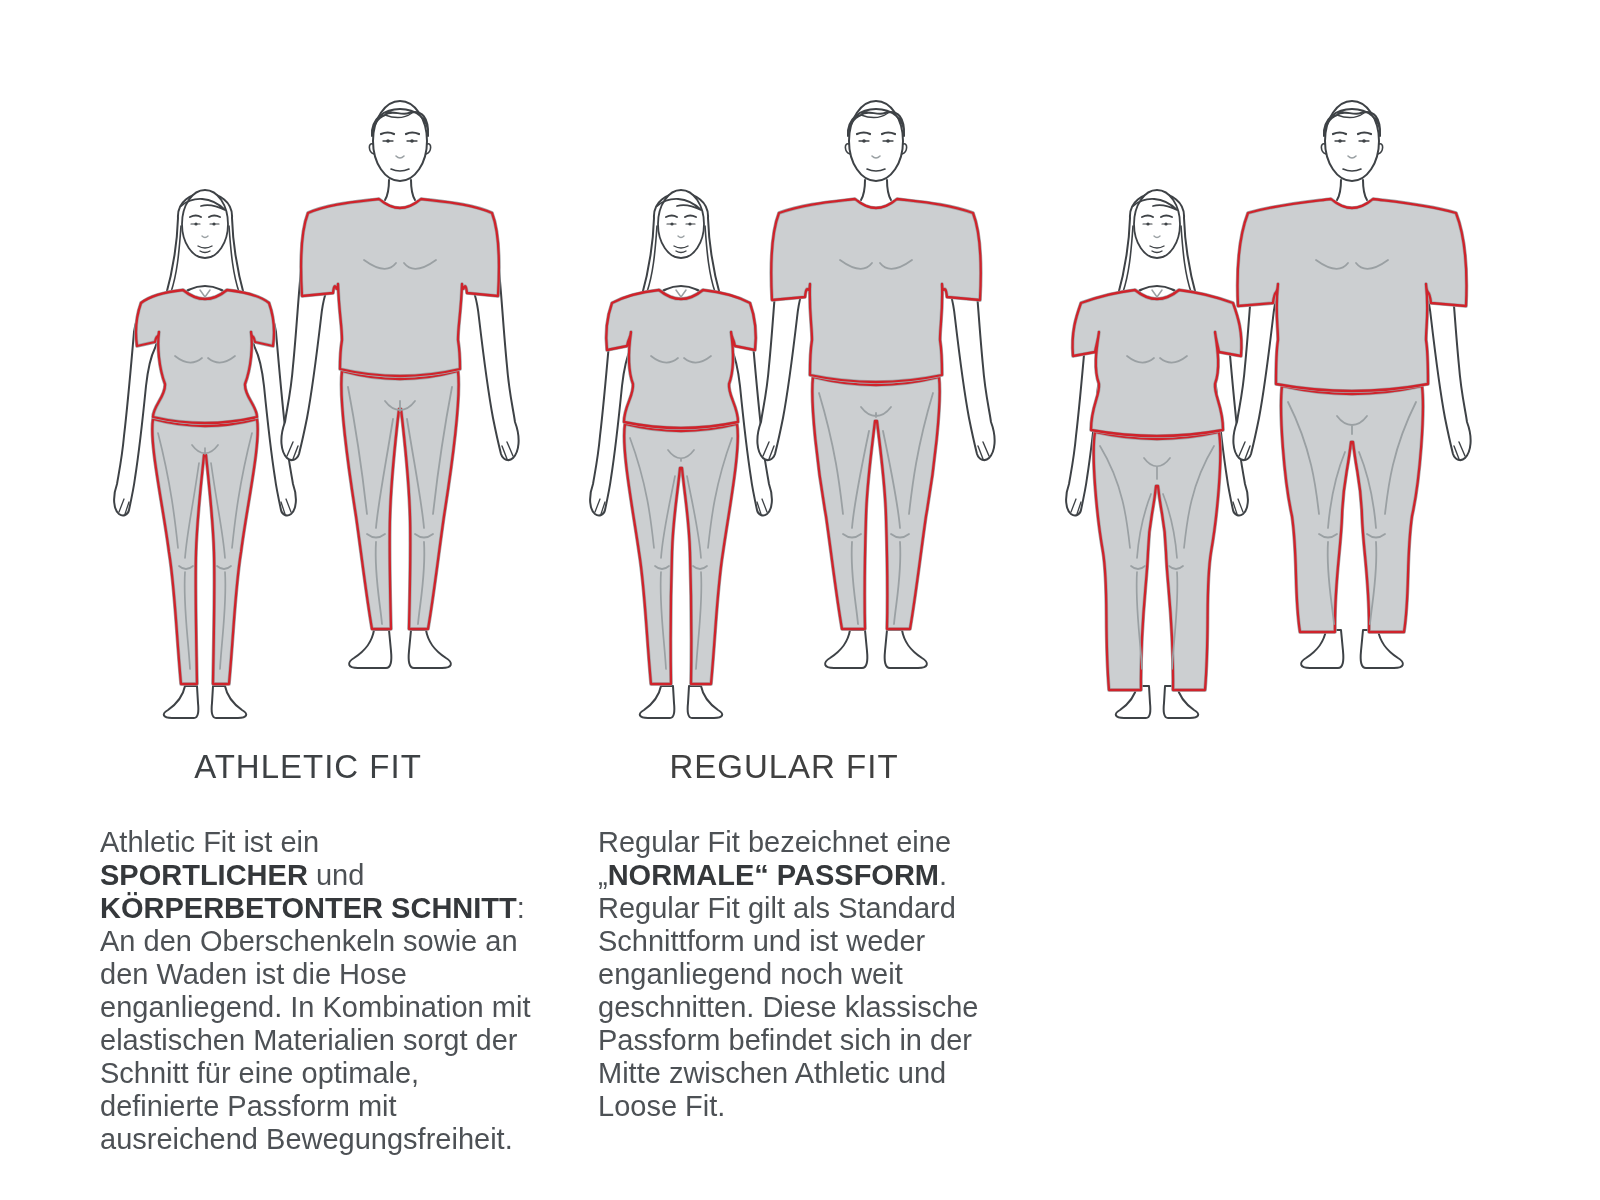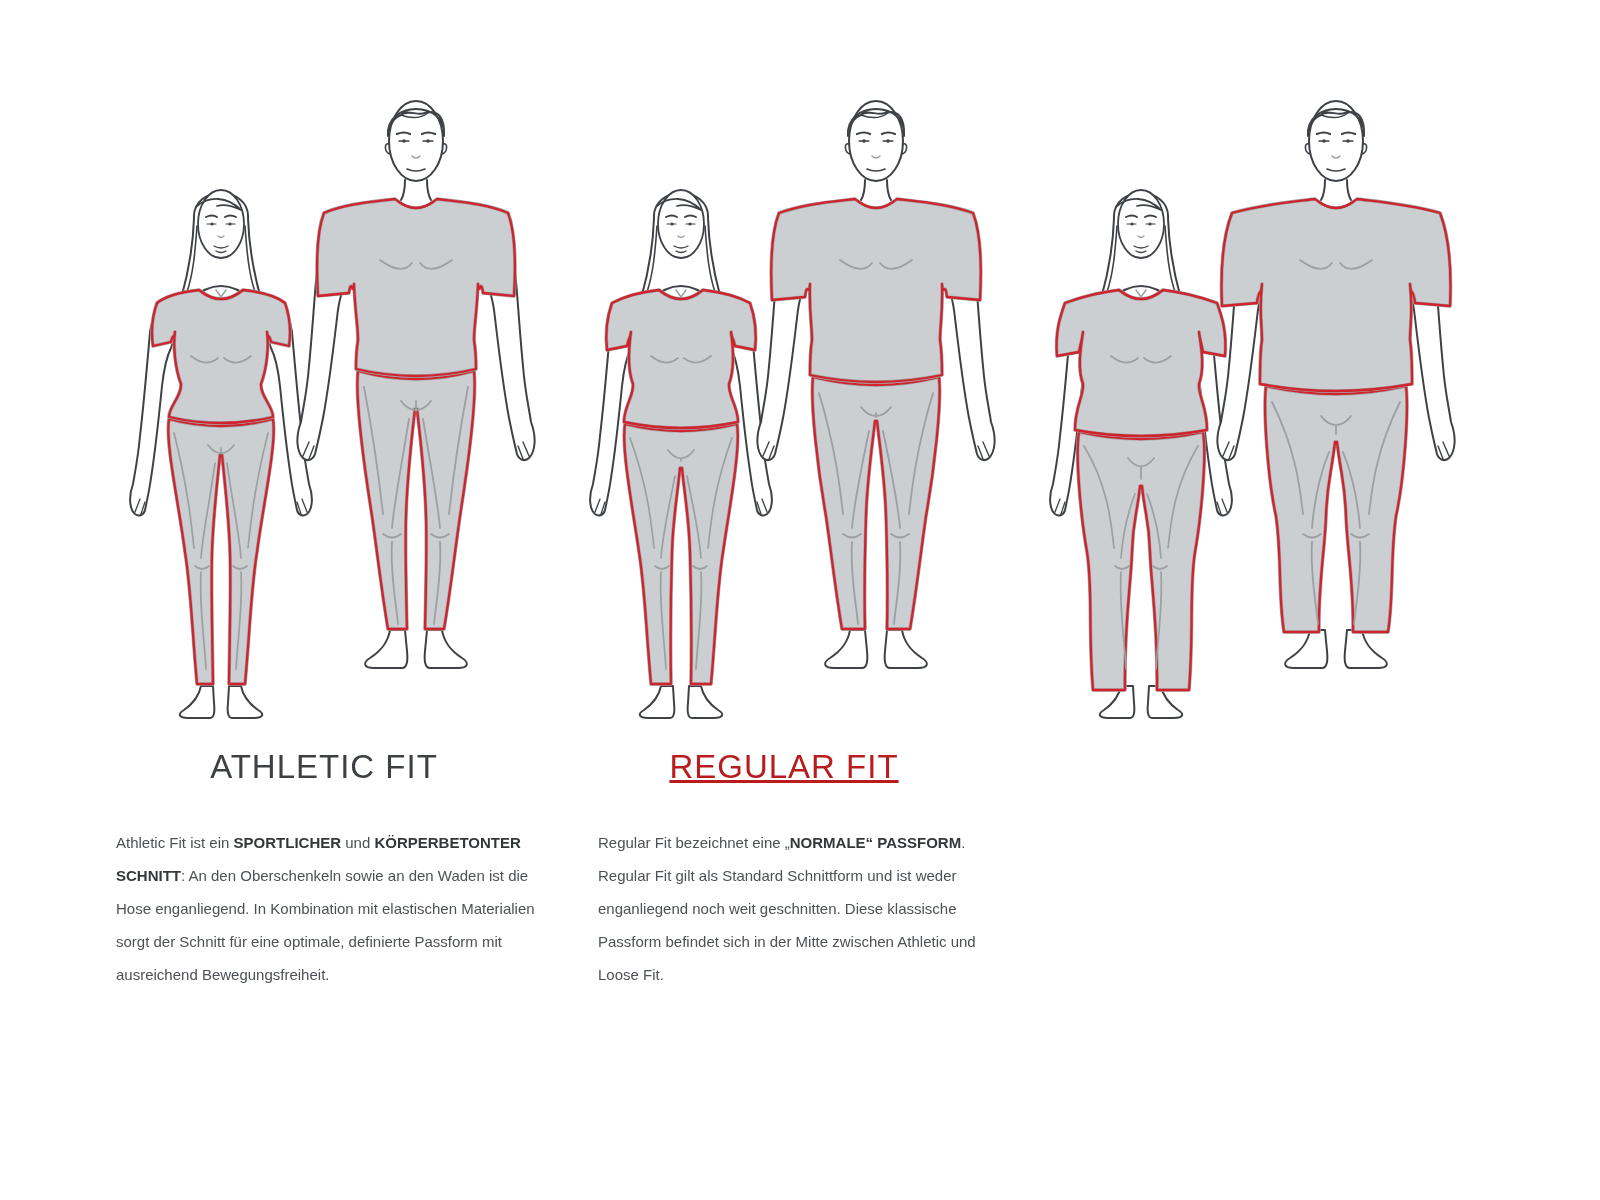--- a/index.html
+++ b/index.html
@@ -1,23 +1,23 @@
 <!DOCTYPE html>
 <html><head>
 <meta charset="utf-8">
 <style>
   html,body{margin:0;padding:0;background:#fff;}
   body{font-family:"Liberation Sans",sans-serif;}
   .canvas{position:relative;width:1600px;height:1200px;background:#fff;overflow:hidden;}
-  .columns{display:flex;justify-content:center;padding:84px 110px 0 78px;}
+  .columns{display:flex;justify-content:space-between;padding:84px 110px 0 78px;}
   .column{width:460px;}
   .figure-area{width:460px;height:640px;}
   .fit-title{margin:24px 0 0 0;text-align:center;font-size:33px;font-weight:400;
              letter-spacing:1px;color:#3d4144;}
-  .fit-desc{margin:40px 4px 0 22px;font-size:15px;line-height:33px;color:#4d5155;}
+  .fit-desc{margin:40px 4px 0 22px;font-size:29px;line-height:33px;color:#4d5155;}
   .fit-desc b{color:#35383b;}
 </style>
 </head>
 <body>
 
 <div class="canvas">
   <div class="columns">
 
     <div class="column">
       <div class="figure-area"><svg viewBox="0 0 460 640" width="460" height="640">
@@ -322,21 +322,21 @@
     C255,228 258,242 258,256 C256,268 256,276 256,291
     Q322,305 388,291 C388,276 388,268 386,256
     C386,242 389,228 388,200
     C389,214 391,196 393,213 L426,216
     C428,178 426,147 419,129 C394,120 368,118 343,115
     Q322,133 301,115 Z" stroke="#d0232b" stroke-width="2.3" fill="none" stroke-linecap="round" stroke-linejoin="round"></path>
               <path d="M304,117 Q322,131 340,117" stroke="#d0232b" stroke-width="1.8" fill="none" stroke-linecap="round" stroke-linejoin="round"></path>
               <path d="M286,176 Q308,192 318,179 M326,179 Q336,192 358,176" stroke="#9aa0a3" stroke-width="1.8" fill="none" stroke-linecap="round" stroke-linejoin="round"></path>
             </g>
   </svg></div>
-      <h2 class="fit-title" style="color: #b91c1c; text-decoration: underline;">REGULAR FIT</h2>
+      <h2 class="fit-title" style="color: #404040;">REGULAR FIT</h2>
       <p class="fit-desc" style="color: rgb(77, 81, 85); margin-left: 44px;">Regular Fit bezeichnet eine „<b>NORMALE“ PASSFORM</b>. Regular Fit gilt als Standard Schnittform und ist weder enganliegend noch weit geschnitten. Diese klassische Passform befindet sich in der Mitte zwischen Athletic und Loose Fit.</p>
     </div>
 
     <div class="column">
       <div class="figure-area"><svg viewBox="0 0 460 640" width="460" height="640">
     <g>
               <path d="M83,210 C67,216 59,228 56,248
       C53,282 50,318 46,352 C44,374 41,388 39,400
       C34,414 36,426 41,430 C45,433 50,431 51,426
       C54,412 56,402 57,394 C62,362 65,332 68,302

